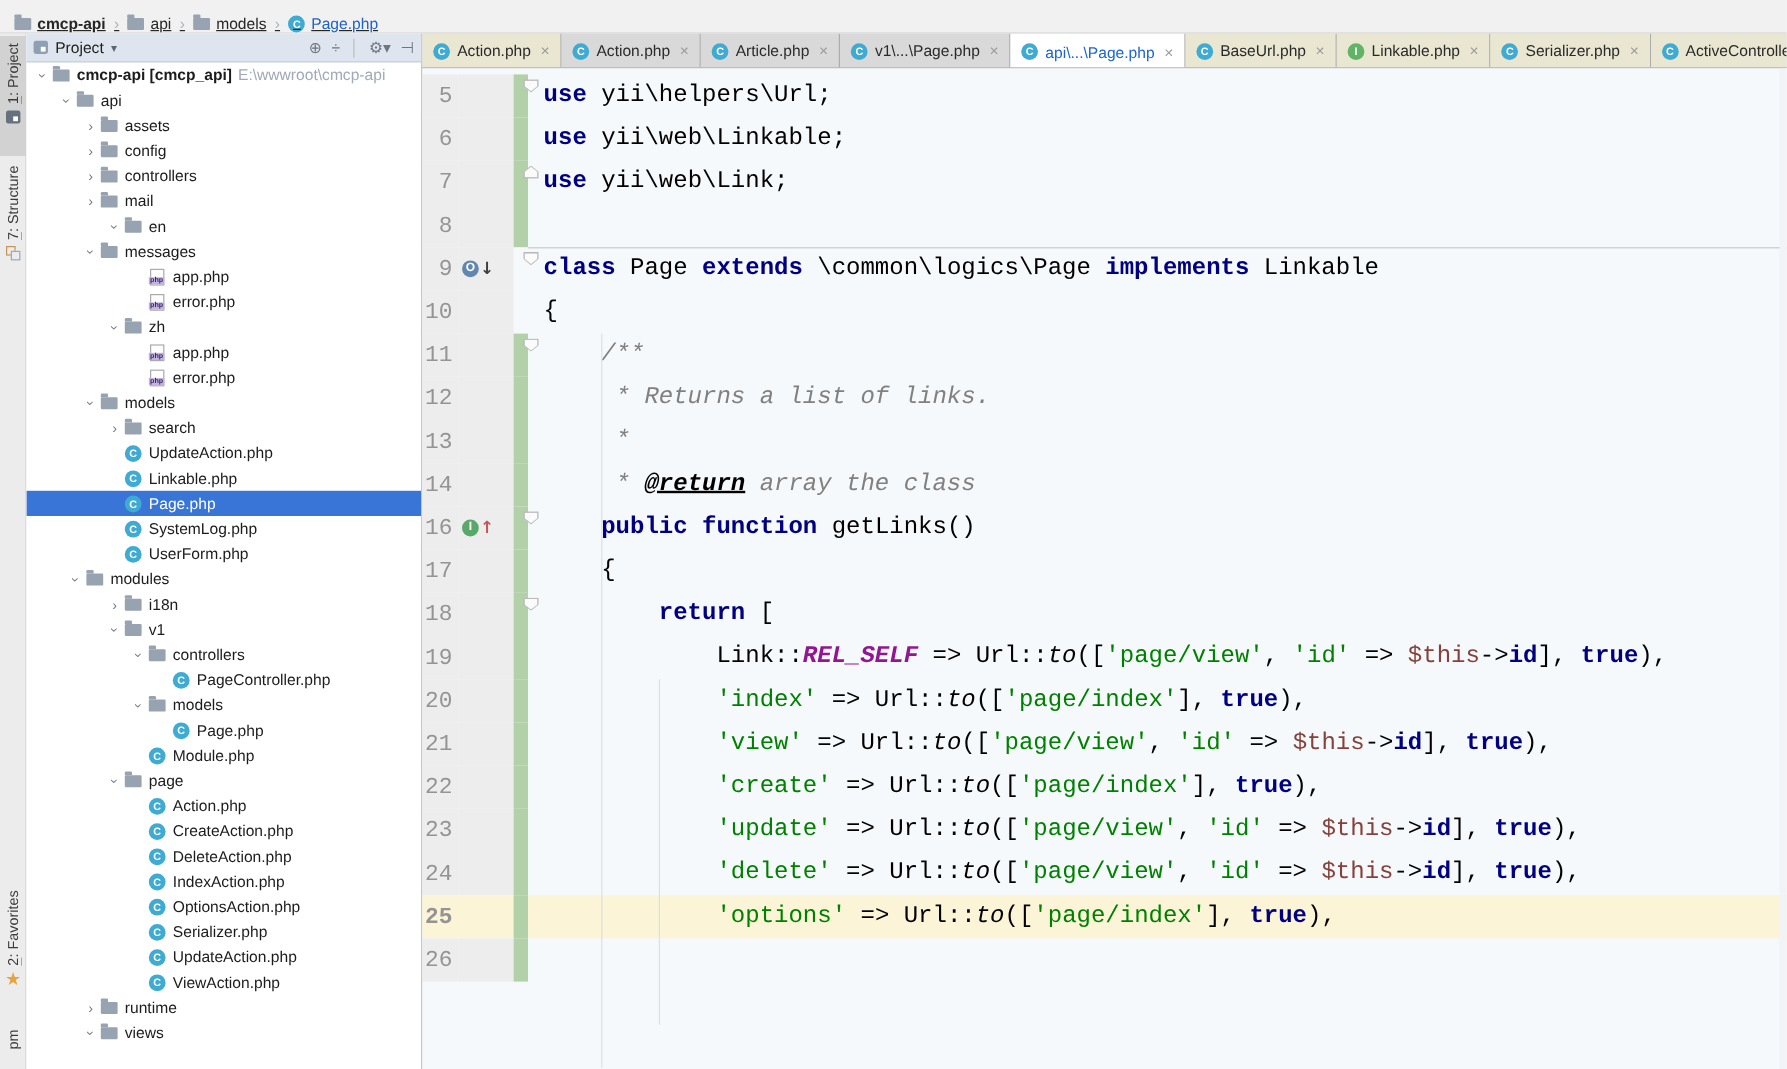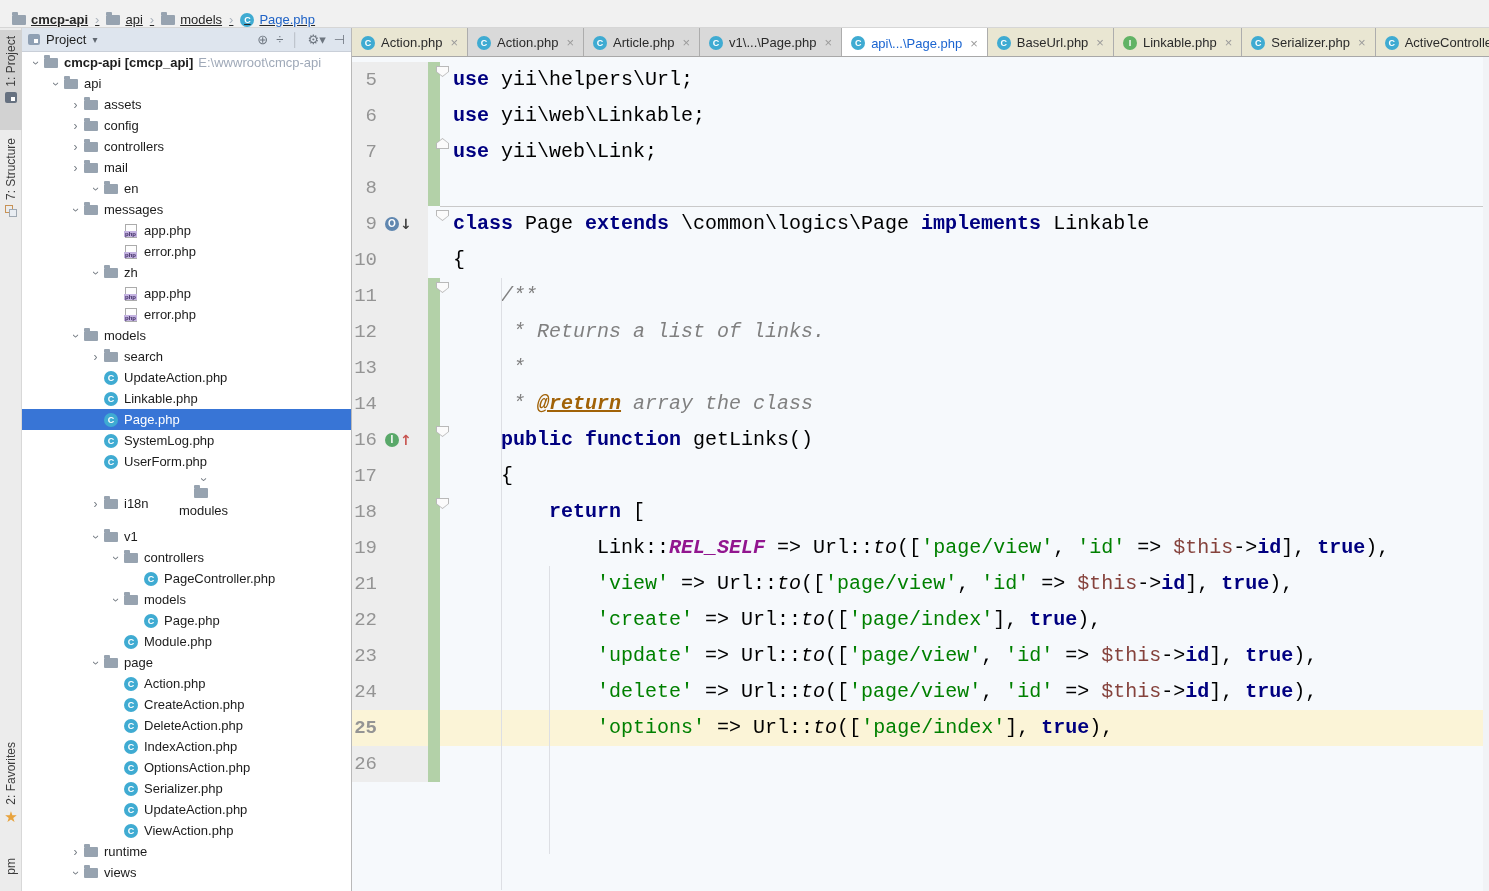--- a/index.html
+++ b/index.html
@@ -92,21 +92,21 @@
   .ga.up { color:#C75450; }
 
   .sep-line { position:absolute; left:88px; right:0; top:149px; height:1px; background:#C9C9C9; }
   .iguide { position:absolute; width:1px; background:#DDDFE4; }
 
   
   .tk-k { color:#000080; font-weight:bold; }
   .tk-p { color:#000000; }
   .tk-s { color:#008000; }
   .tk-c { color:#808080; font-style:italic; }
-  .tk-cd { color:#a16207; font-style:italic; font-weight:bold; text-decoration:underline; }
+  .tk-cd { color:#000000; font-style:italic; font-weight:bold; text-decoration:underline; }
   .tk-const { color:#92168F; font-style:italic; font-weight:bold; }
   .tk-m { color:#000000; font-style:italic; }
   .tk-th { color:#85423C; }
   .tk-f { color:#000080; font-weight:bold; }
 
   .vscroll { position:absolute; right:0; top:57px; width:6px; height:834px; background:#F1F3F6; }
 </style>
 </head>
 <body>
 
@@ -300,35 +300,35 @@
           </span>
           <span>SystemLog.php</span>
         </div>
         <div class="trow" style="padding-left: 66px;">
           <span class="chev"></span>
           <span class="ticon">
             <span class="cls-ic">C</span>
           </span>
           <span>UserForm.php</span>
         </div>
-        <div class="trow" style="padding-left: 34px; flex-direction: column;">
+        <div class="trow" style="padding-left: 34px;">
           <span class="chev exp">›</span>
           <span class="ticon">
             <span class="folder"></span>
           </span>
           <span>modules</span>
         </div>
         <div class="trow" style="padding-left: 66px;">
           <span class="chev">›</span>
           <span class="ticon">
             <span class="folder"></span>
           </span>
           <span>i18n</span>
         </div>
-        <div class="trow" style="padding-left: 66px; margin-top: 12px;">
+        <div class="trow" style="padding-left: 66px;">
           <span class="chev exp">›</span>
           <span class="ticon">
             <span class="folder"></span>
           </span>
           <span>v1</span>
         </div>
         <div class="trow" style="padding-left: 86px;">
           <span class="chev exp">›</span>
           <span class="ticon">
             <span class="folder"></span>
@@ -600,20 +600,27 @@
             <span class="fd"></span>
           </span>
           <span class="codez"><span class="tk-p">        </span><span class="tk-k">return</span><span class="tk-p"> [</span></span>
         </div>
         <div class="line">
           <span class="lnz">19</span>
           <span class="mkz"></span>
           <span class="gbz vcs"></span>
           <span class="fdz"></span>
           <span class="codez"><span class="tk-p">            Link::</span><span class="tk-const">REL_SELF</span><span class="tk-p"> =&gt; Url::</span><span class="tk-m">to</span><span class="tk-p">([</span><span class="tk-s">'page/view'</span><span class="tk-p">, </span><span class="tk-s">'id'</span><span class="tk-p"> =&gt; </span><span class="tk-th">$this</span><span class="tk-p">-&gt;</span><span class="tk-f">id</span><span class="tk-p">], </span><span class="tk-k">true</span><span class="tk-p">),</span></span>
+        </div>
+        <div class="line">
+          <span class="lnz">20</span>
+          <span class="mkz"></span>
+          <span class="gbz vcs"></span>
+          <span class="fdz"></span>
+          <span class="codez"><span class="tk-p">            </span><span class="tk-s">'index'</span><span class="tk-p"> =&gt; Url::</span><span class="tk-m">to</span><span class="tk-p">([</span><span class="tk-s">'page/index'</span><span class="tk-p">], </span><span class="tk-k">true</span><span class="tk-p">),</span></span>
         </div>
         <div class="line">
           <span class="lnz">21</span>
           <span class="mkz"></span>
           <span class="gbz vcs"></span>
           <span class="fdz"></span>
           <span class="codez"><span class="tk-p">            </span><span class="tk-s">'view'</span><span class="tk-p"> =&gt; Url::</span><span class="tk-m">to</span><span class="tk-p">([</span><span class="tk-s">'page/view'</span><span class="tk-p">, </span><span class="tk-s">'id'</span><span class="tk-p"> =&gt; </span><span class="tk-th">$this</span><span class="tk-p">-&gt;</span><span class="tk-f">id</span><span class="tk-p">], </span><span class="tk-k">true</span><span class="tk-p">),</span></span>
         </div>
         <div class="line">
           <span class="lnz">22</span>

